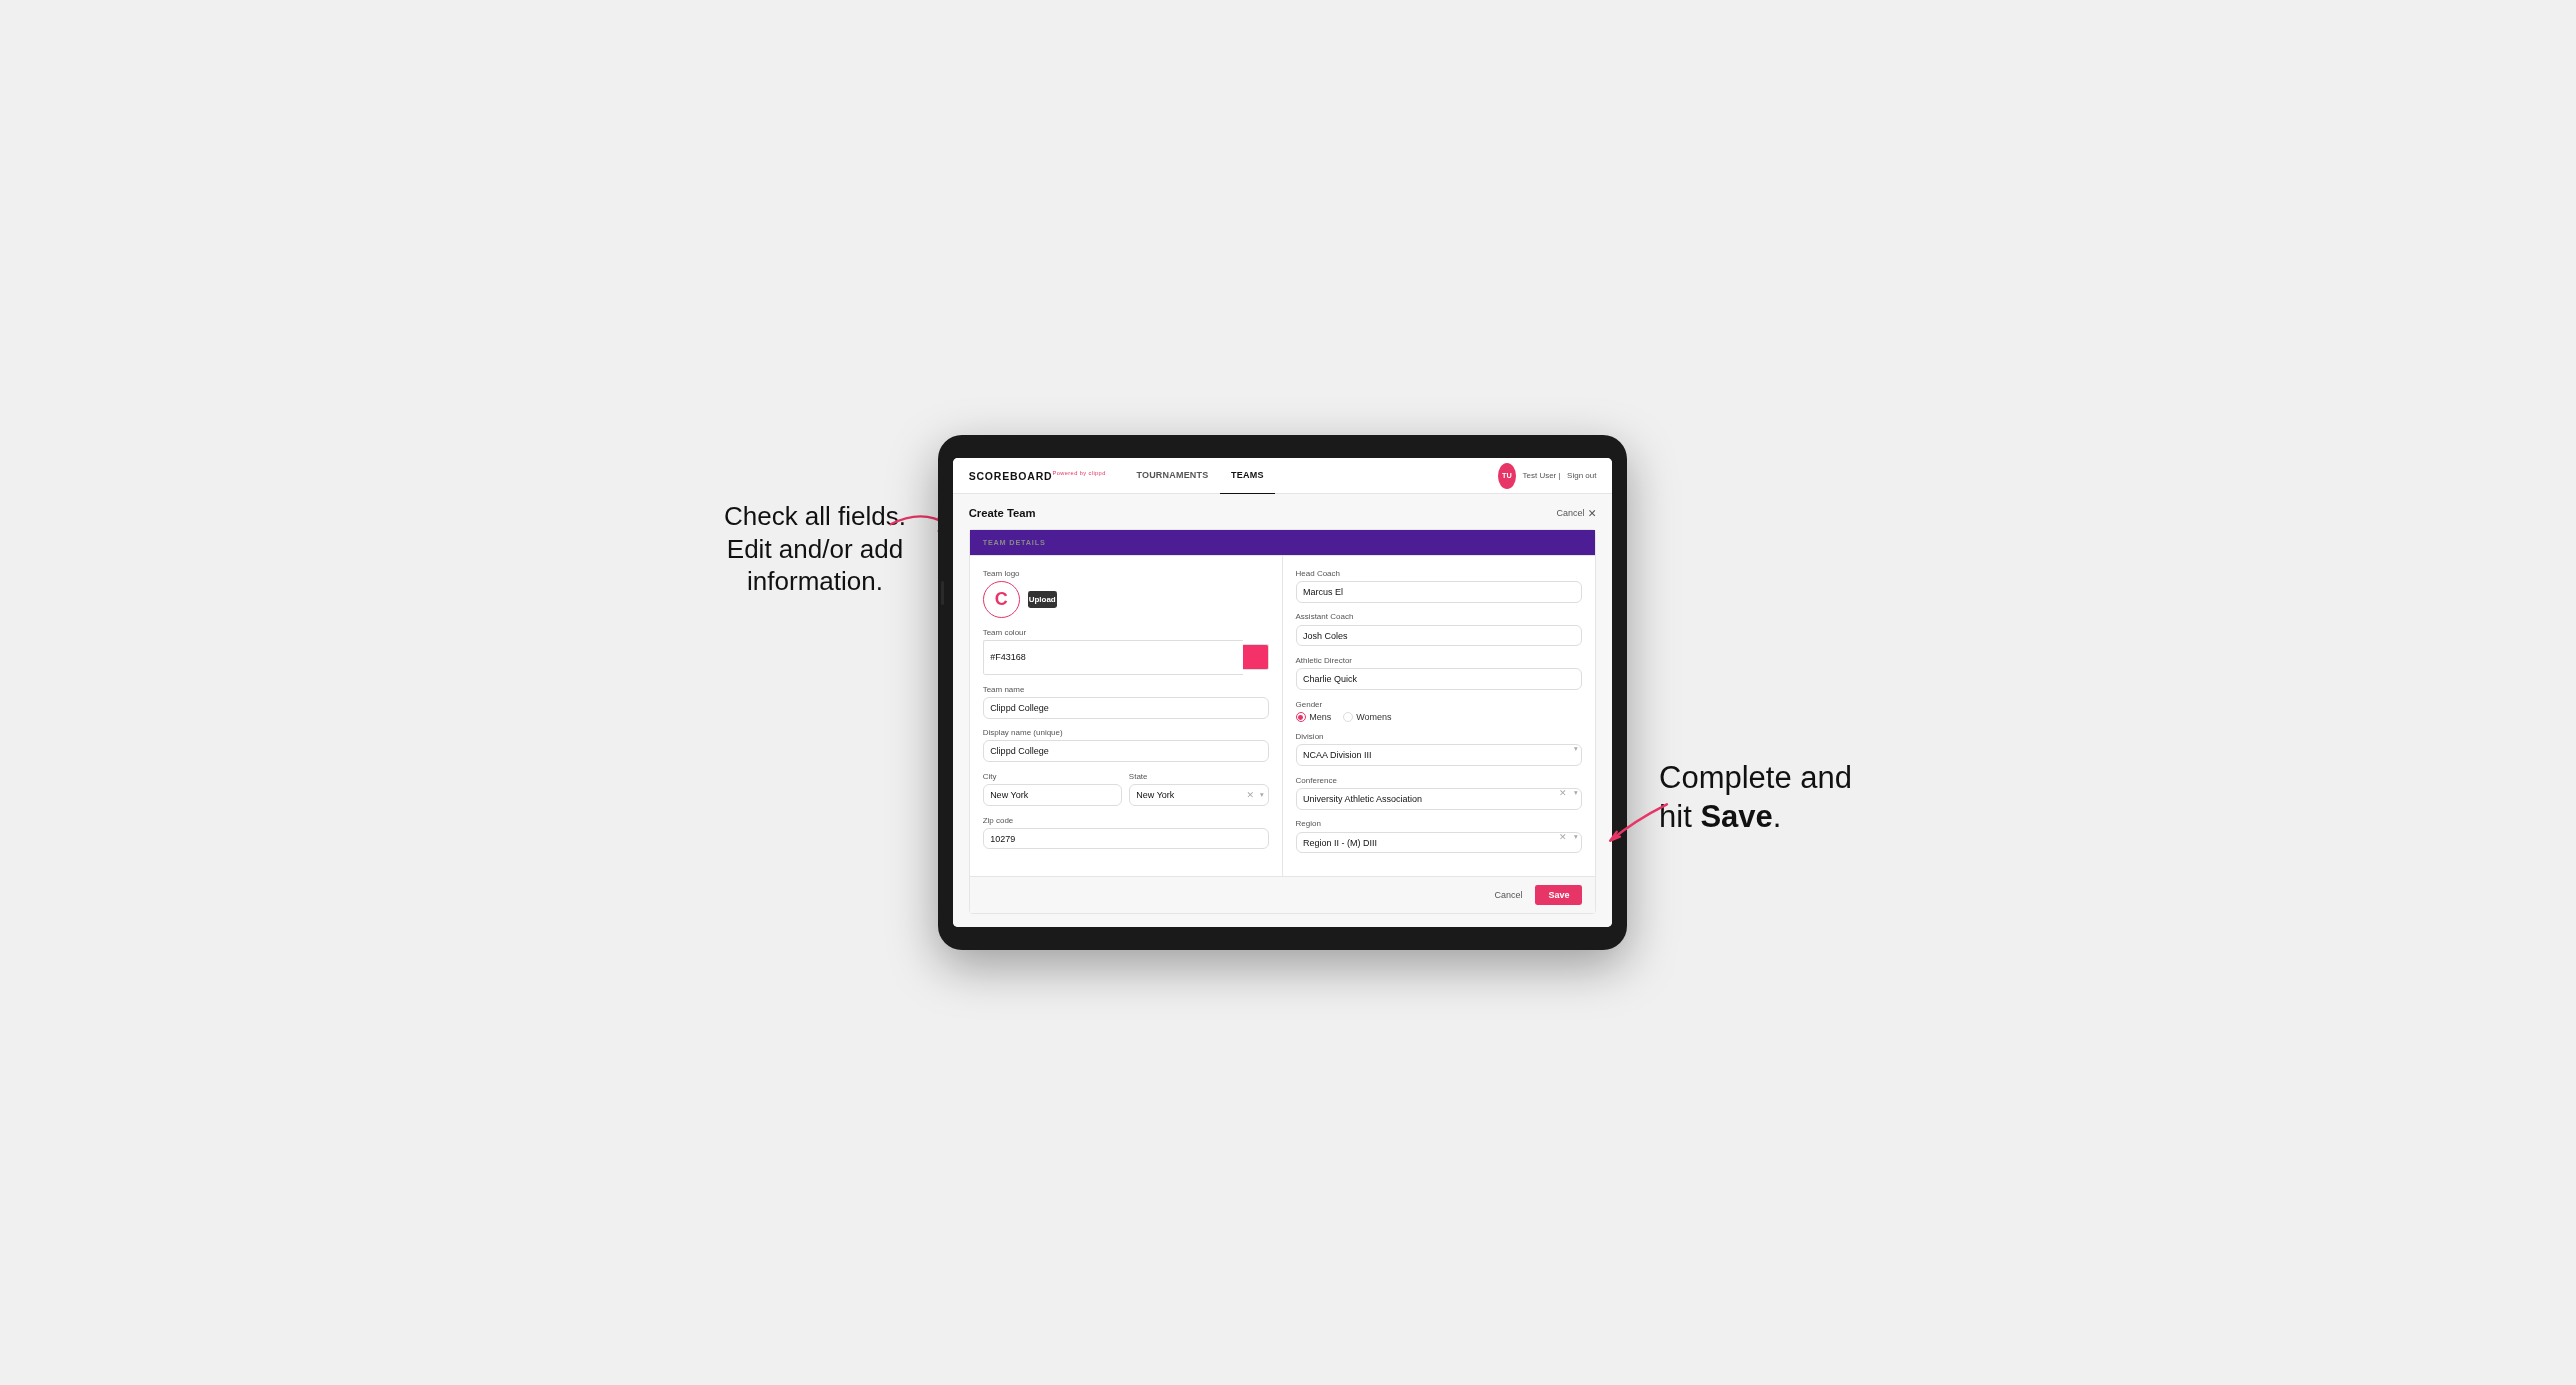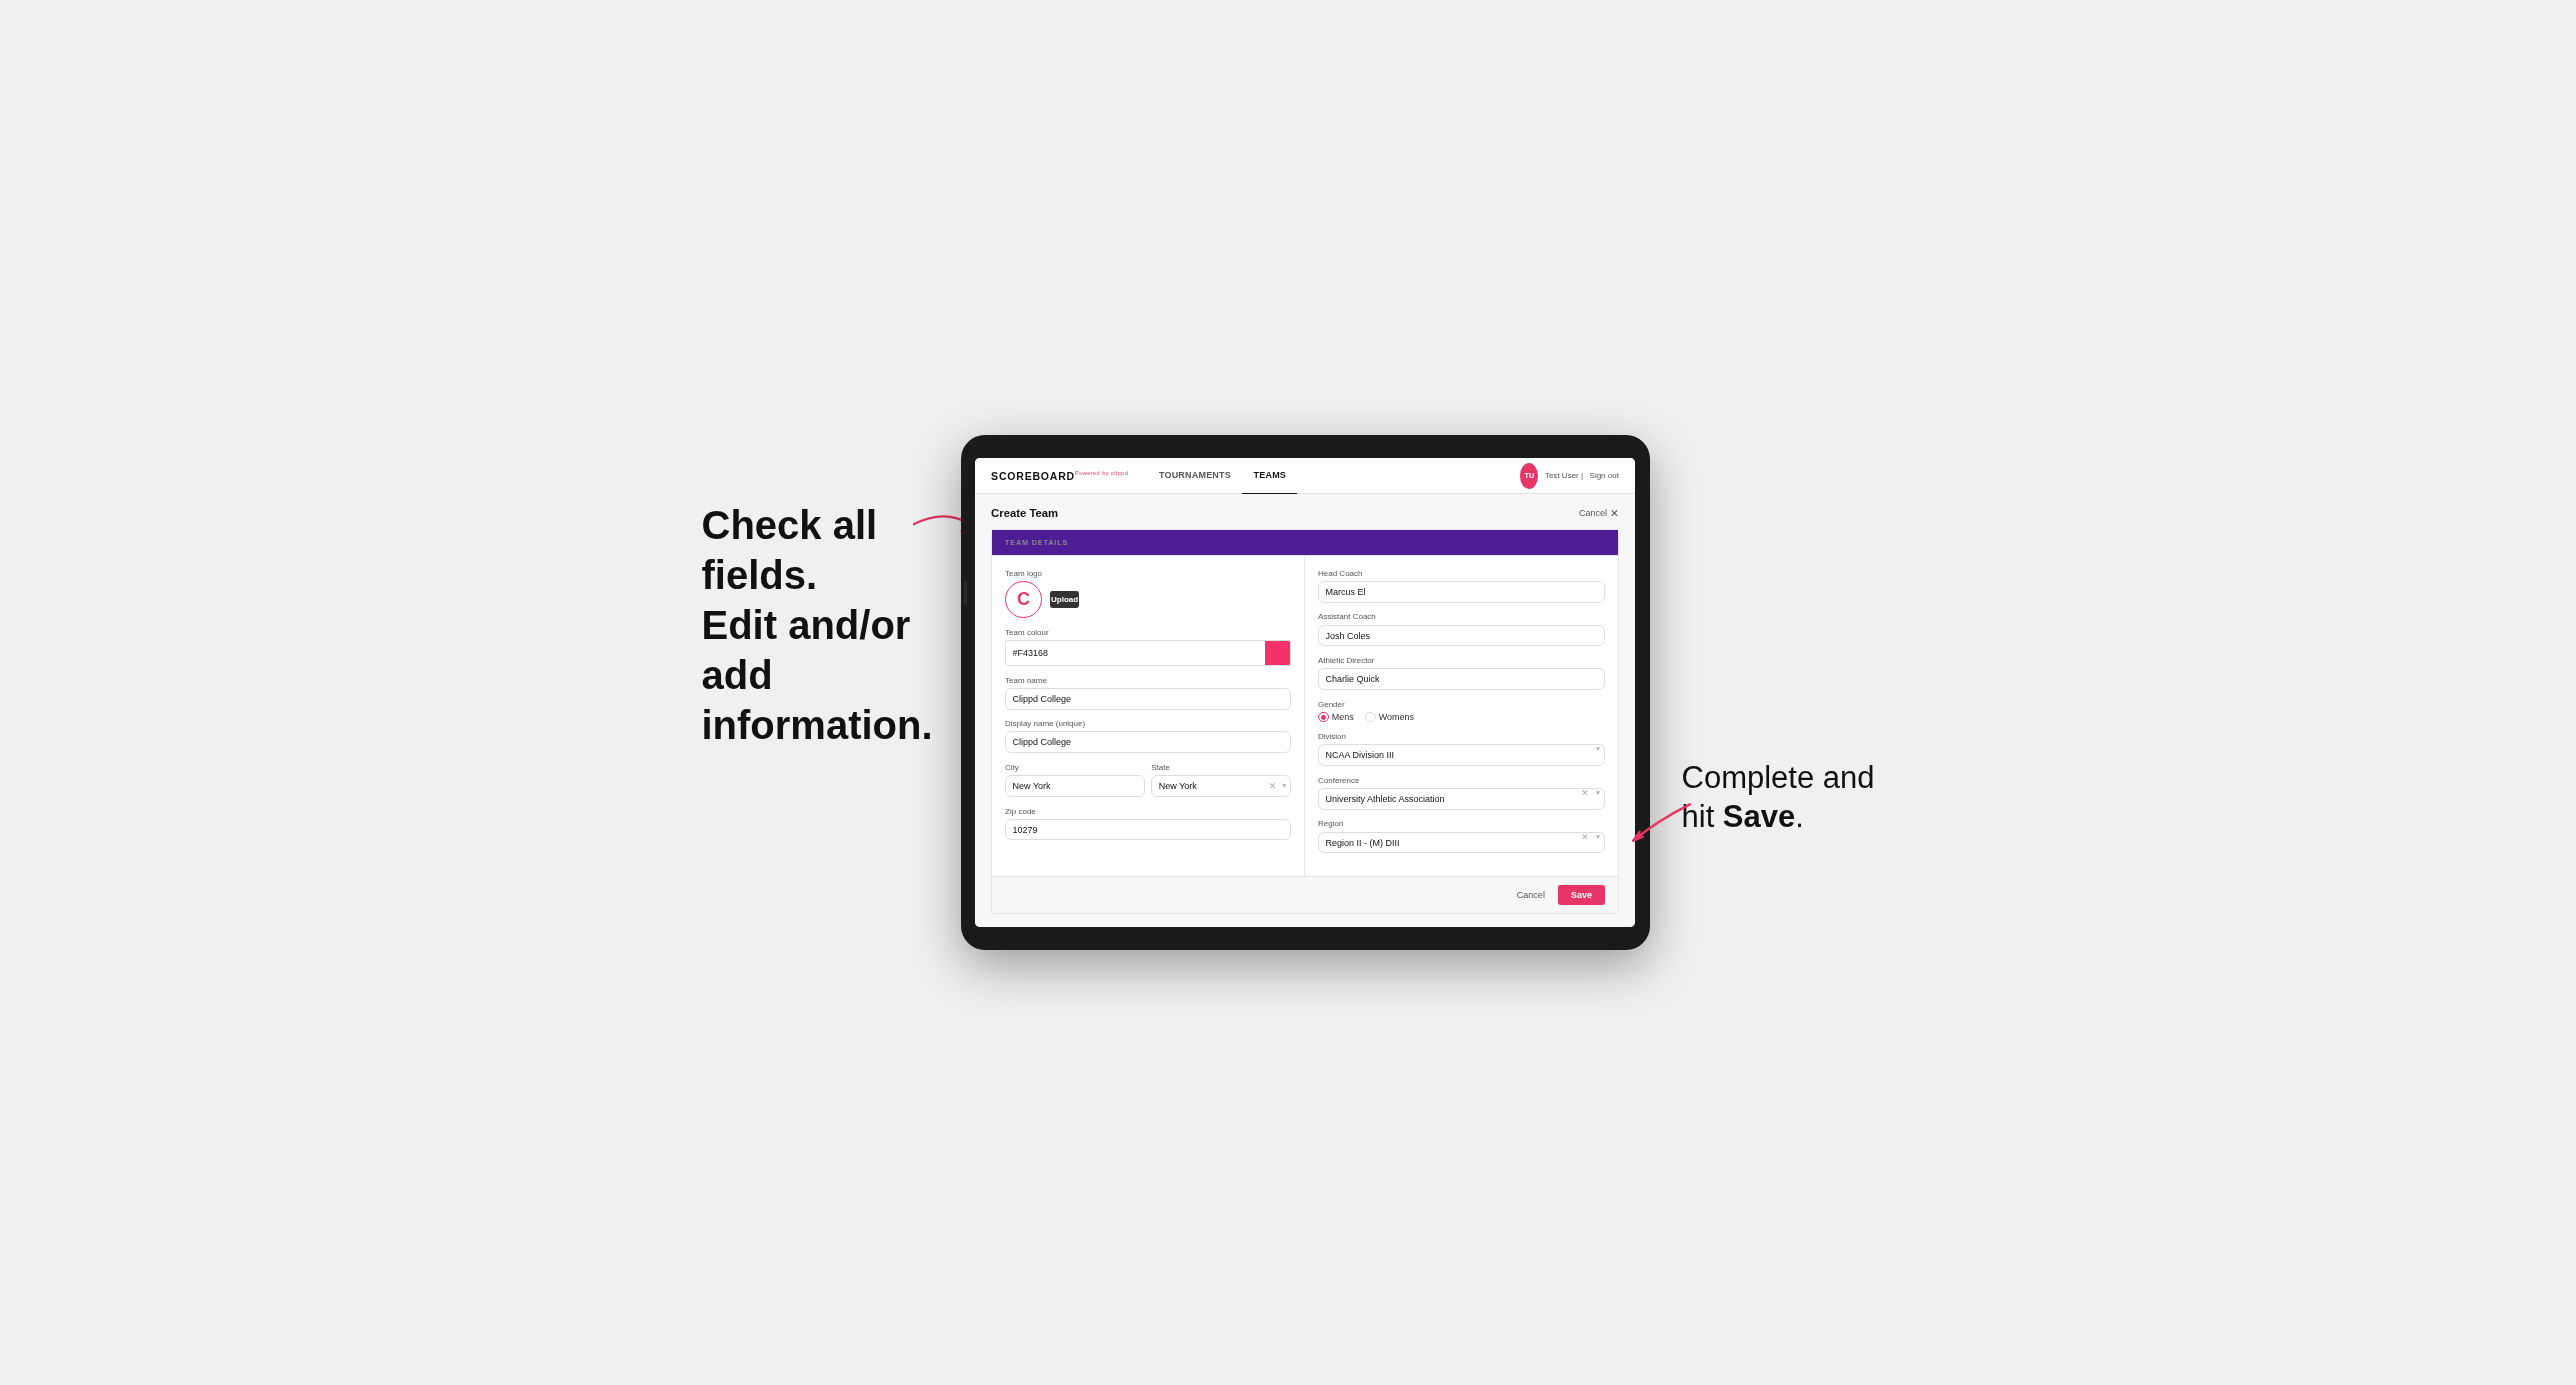--- a/index.html
+++ b/index.html
@@ -17,27 +17,28 @@
       display: flex;
       align-items: flex-start;
       justify-content: center;
       width: 100%;
       max-width: 1134px;
       gap: 32px;
       position: relative;
     }
 
     .left-annotation {
-      font-size: 40px;
-      font-weight: 700;
+      font-size: 26px;
+      font-weight: 400;
       line-height: 1.25;
       color: #111;
       max-width: 227px;
       flex-shrink: 0;
       padding-top: 65px;
+      text-align: center;
     }
 
     .right-annotation {
       font-size: 31px;
       font-weight: 400;
       line-height: 1.25;
       color: #111;
       max-width: 227px;
       flex-shrink: 0;
       padding-top: 324px;
@@ -444,21 +445,21 @@
                   <div class="logo-circle">
                     <span>C</span>
                   </div>
                   <button class="upload-btn">Upload</button>
                 </div>
               </div>
 
               <div class="form-group">
                 <label class="form-label">Team colour</label>
                 <div class="color-input-wrapper">
-                  <input type="text" class="form-input" style="height: 26px;" value="#F43168">
+                  <input type="text" class="form-input" style="height: 35px;" value="#F43168">
                   <div class="color-swatch"></div>
                 </div>
               </div>
 
               <div class="form-group">
                 <label class="form-label">Team name</label>
                 <input type="text" class="form-input" value="Clippd College" style="">
               </div>
 
               <div class="form-group">

